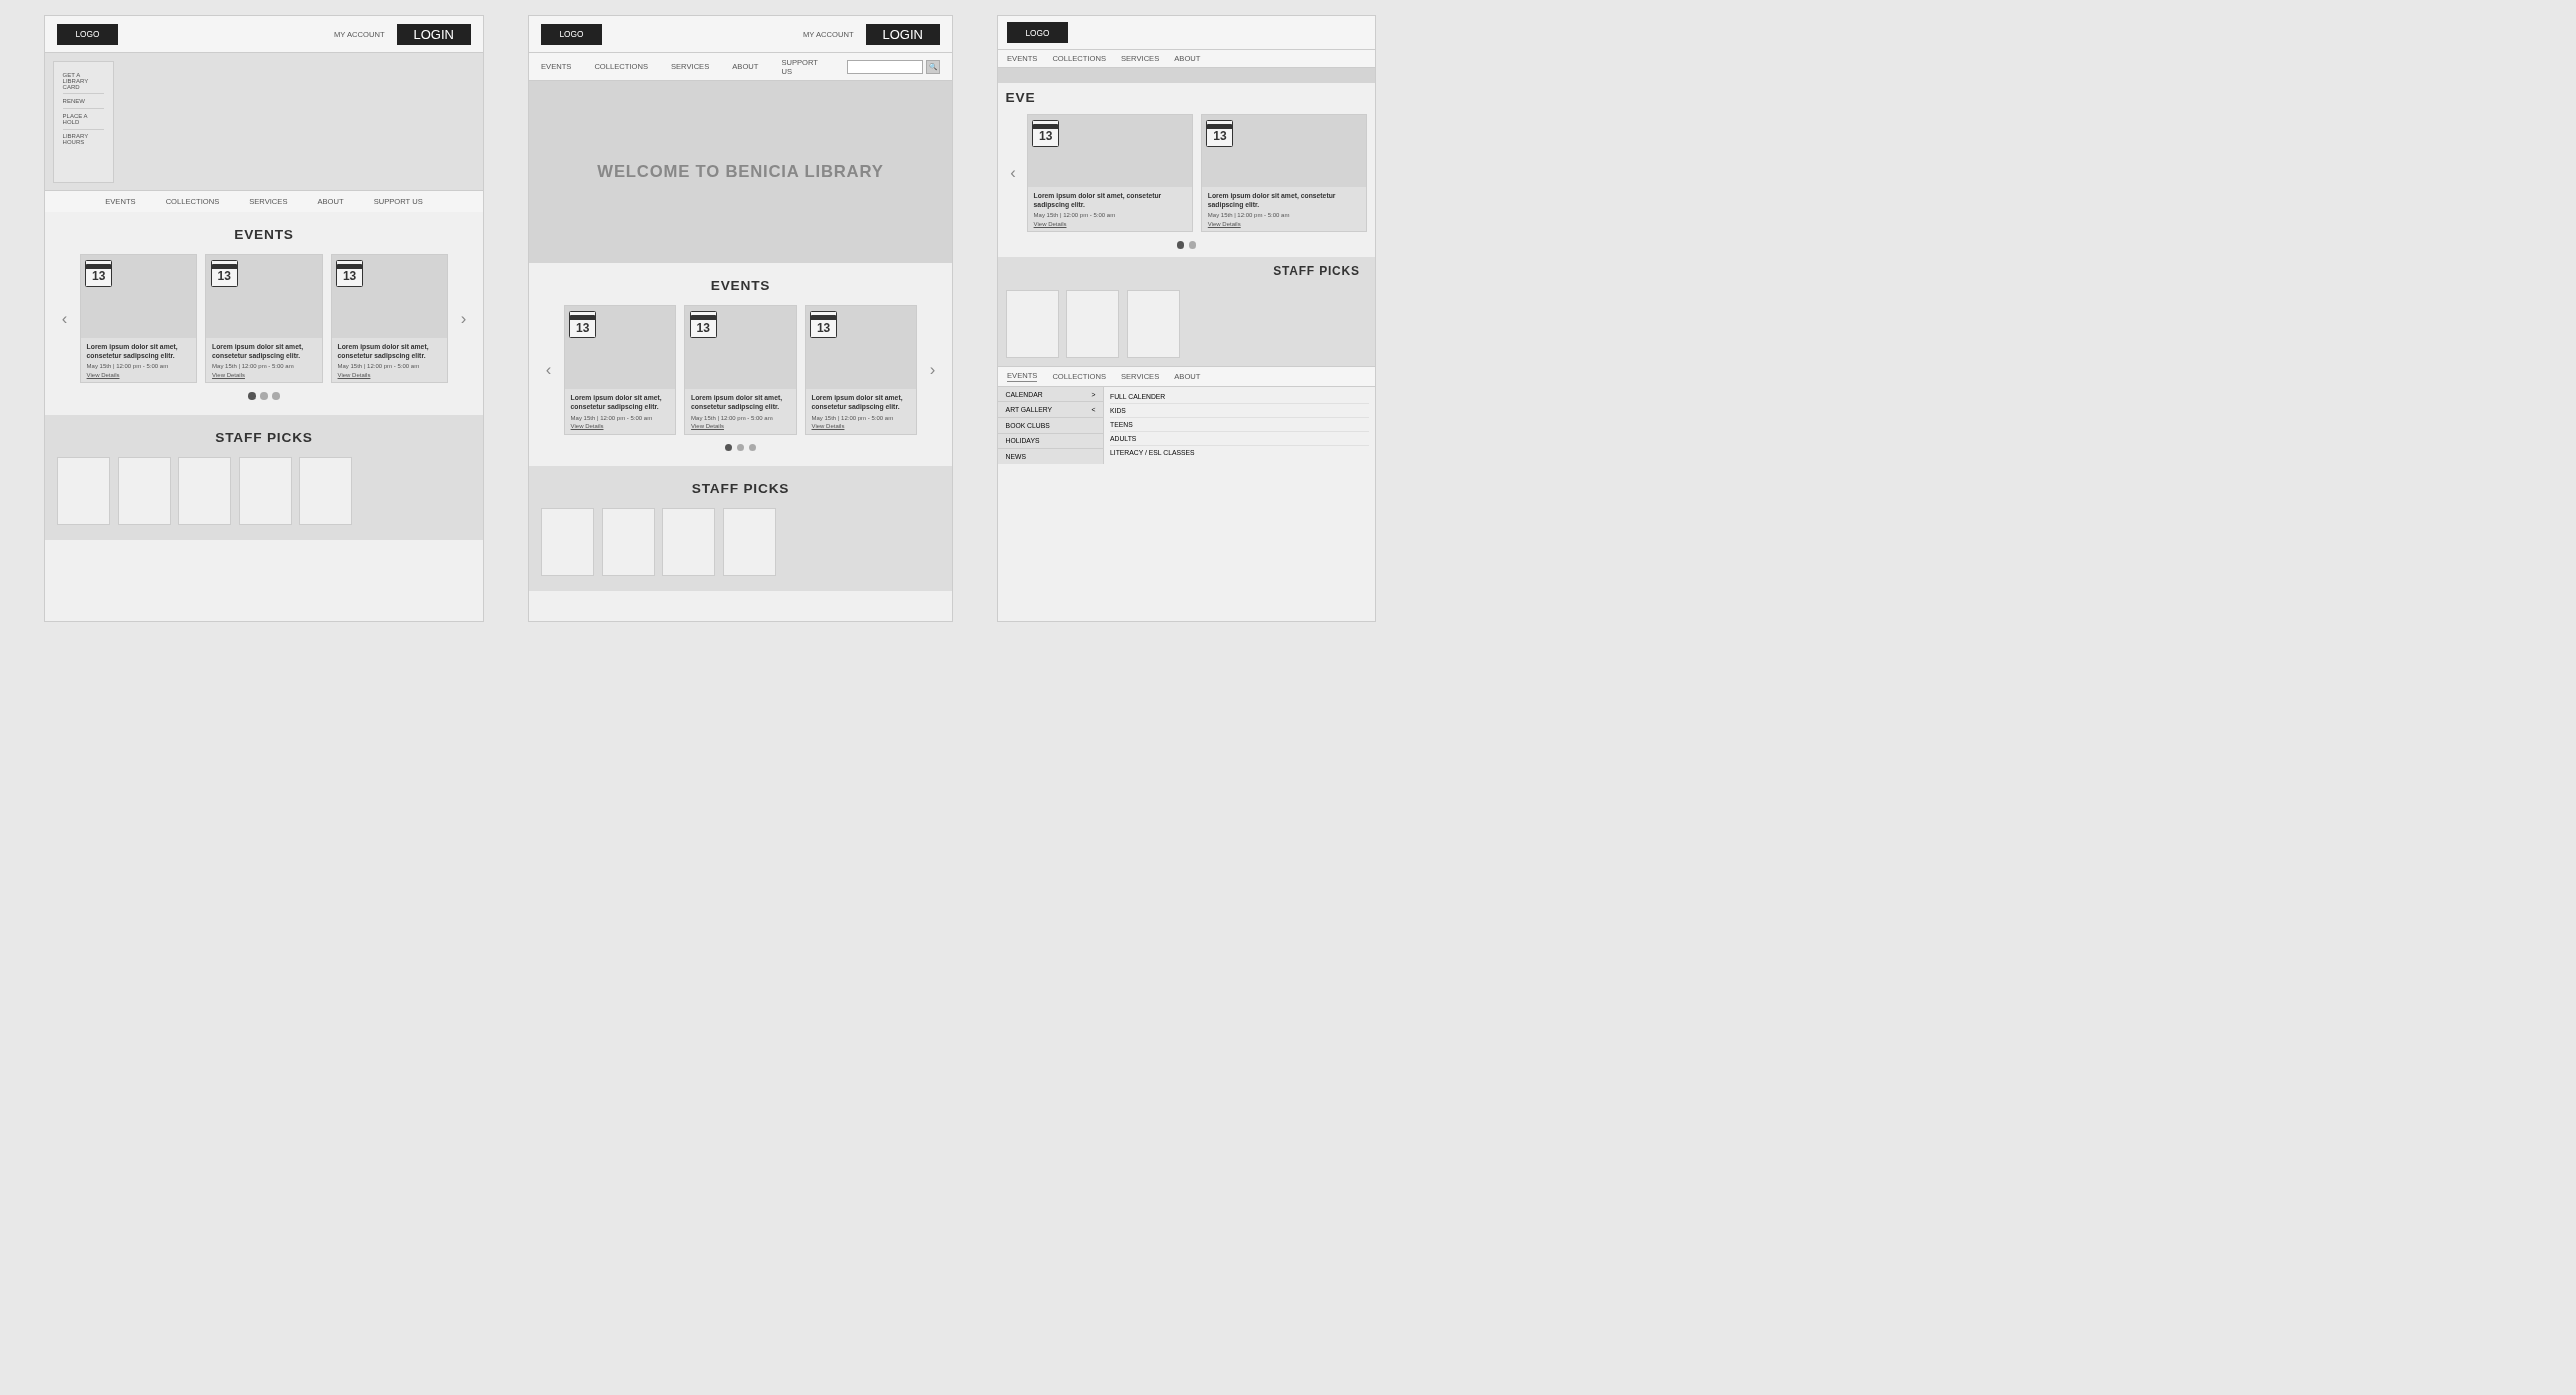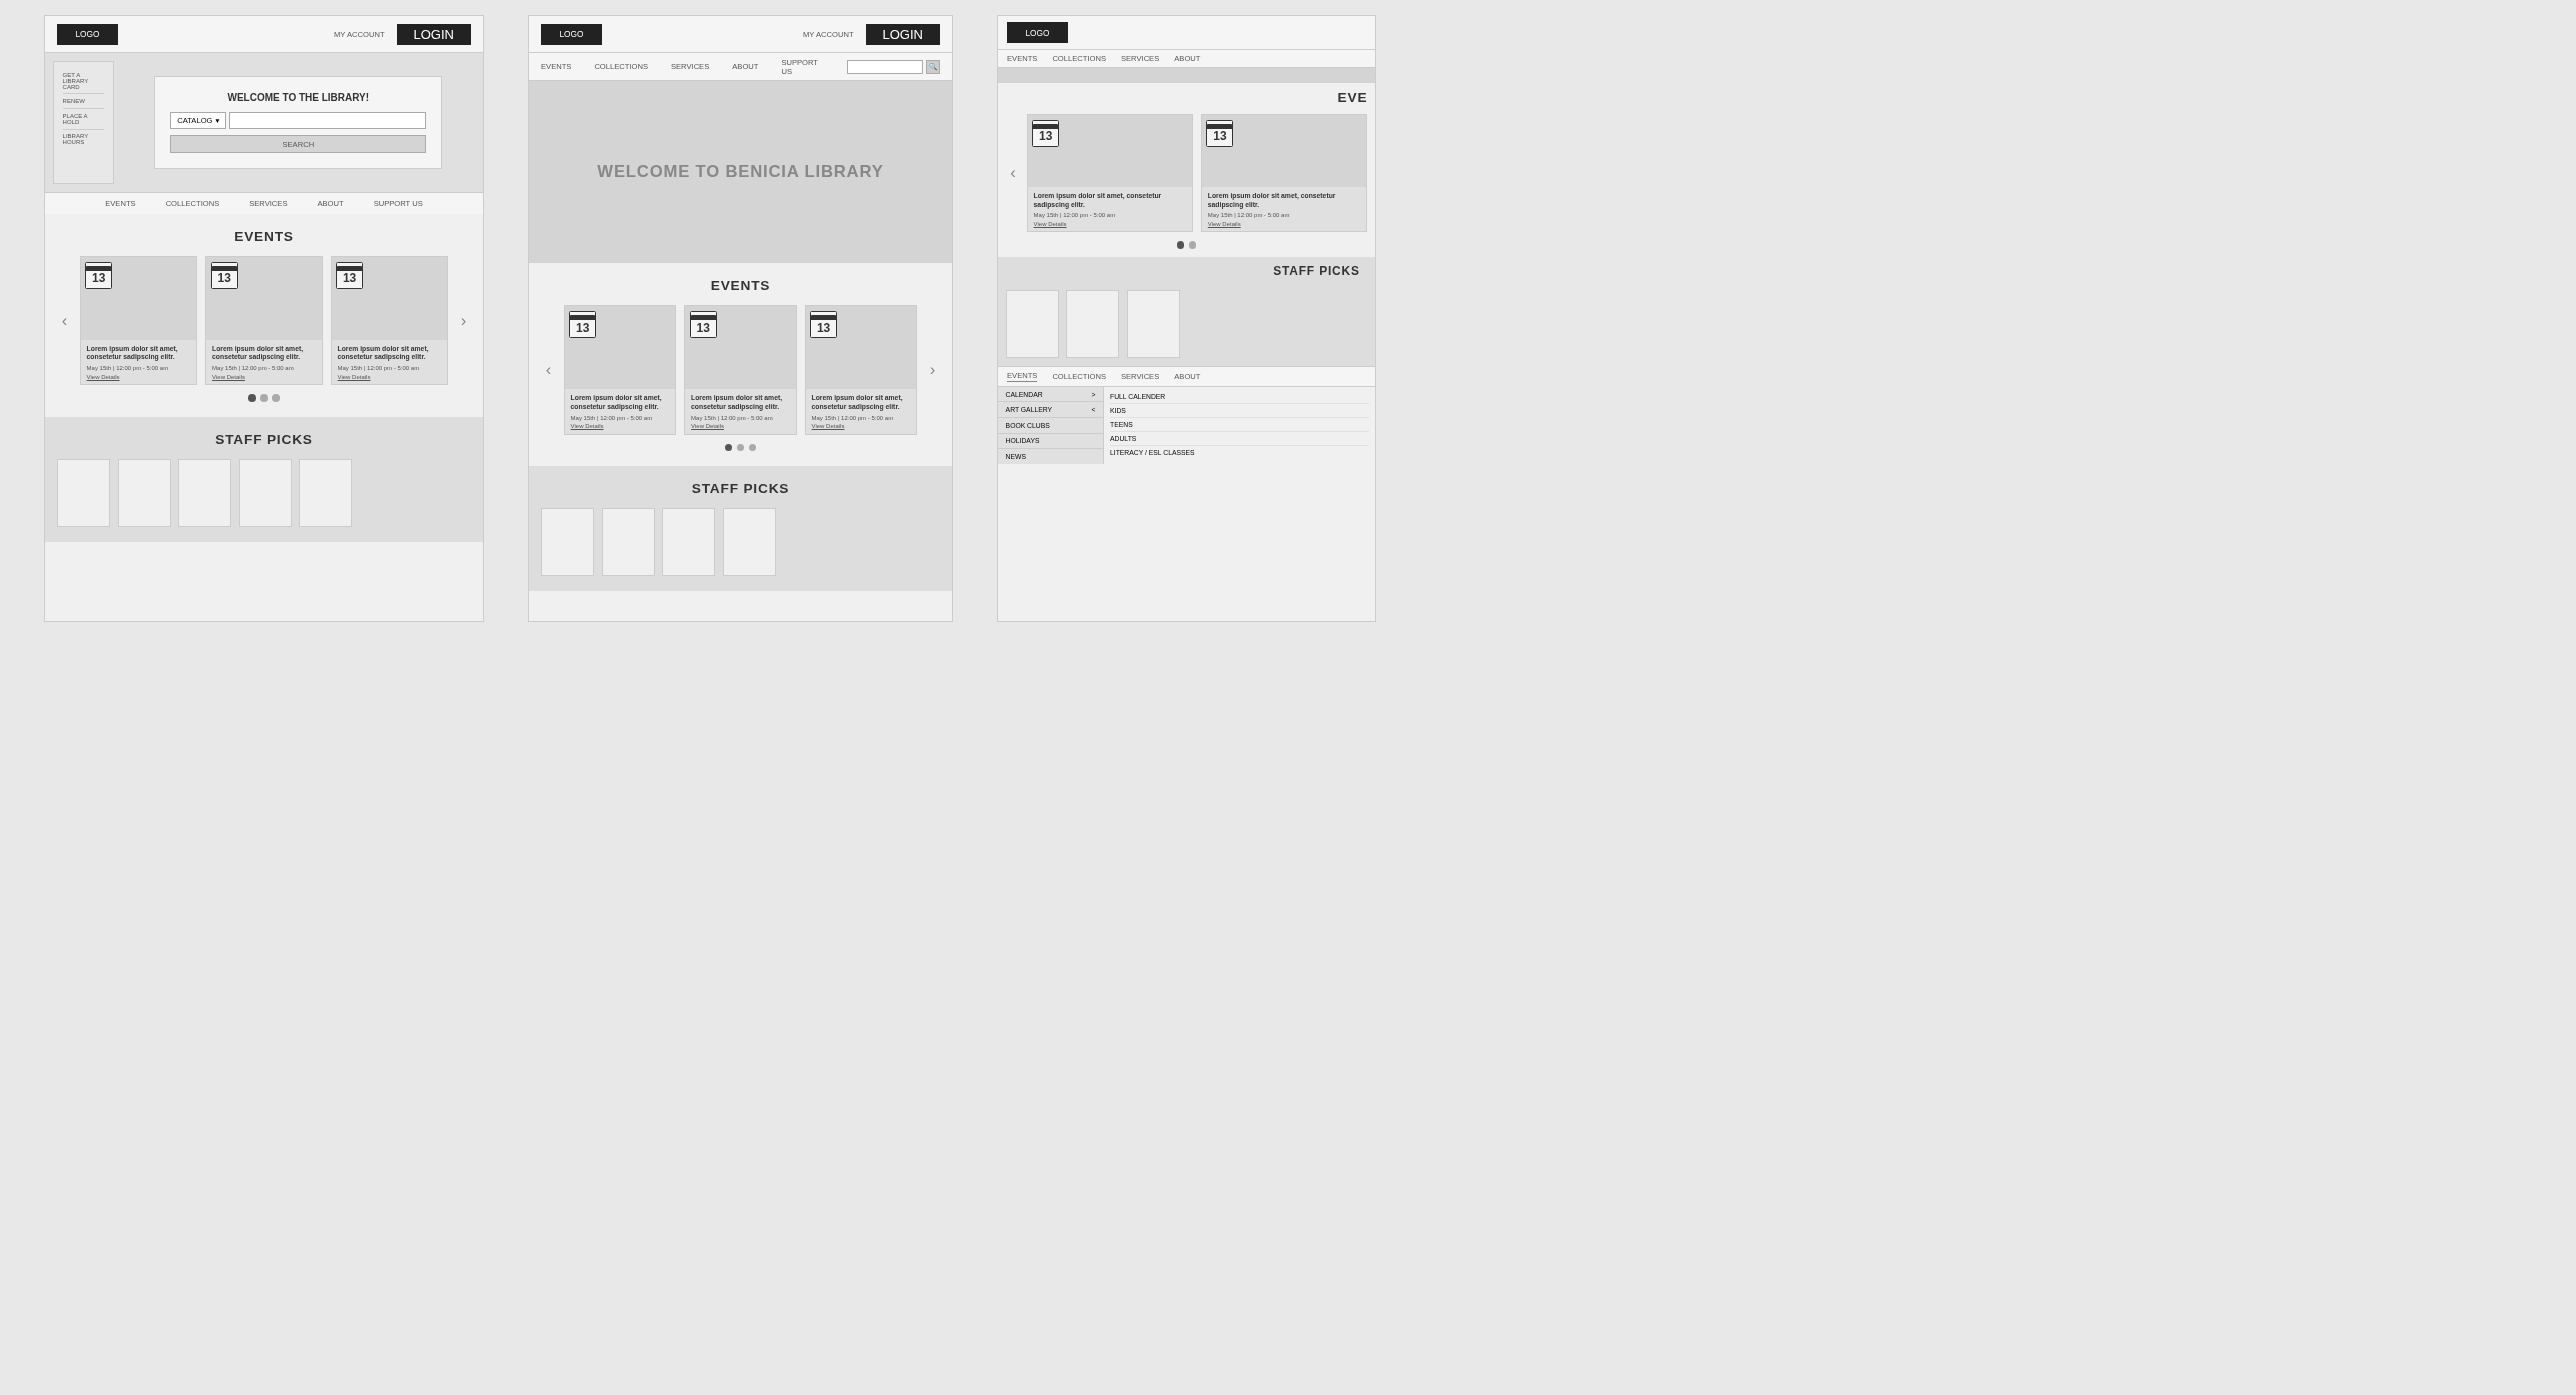--- a/index.html
+++ b/index.html
@@ -379,31 +379,20 @@
 
   <div style="display:flex; padding:7.6px; gap:7.6px; background:#e0e0e0; min-height:137px;">
 
     <div class="sidebar-links">
       <div style="font-size:6px; padding:3.8px 0; border-bottom:0.8px solid #ccc; color:#555; cursor:pointer;">GET A LIBRARY CARD</div>
       <div style="font-size:6px; padding:3.8px 0; border-bottom:0.8px solid #ccc; color:#555; cursor:pointer;">RENEW</div>
       <div style="font-size:6px; padding:3.8px 0; border-bottom:0.8px solid #ccc; color:#555; cursor:pointer;">PLACE A HOLD</div>
       <div style="font-size:6px; padding:3.8px 0; color:#555; cursor:pointer;">LIBRARY HOURS</div>
     </div>
 
-    <div class="hero-search-box">
-      <h3>WELCOME TO THE LIBRARY!</h3>
-      <div class="search-row">
-        <div class="catalog-select">
-          <span>CATALOG</span>
-          <span>▾</span>
-        </div>
-        <input class="search-input-main" type="text" placeholder="" style="">
-      </div>
-      <button class="search-btn-main">SEARCH</button>
-    </div>
   </div>
 
   <div class="bottom-nav">
     <span class="nav-item">EVENTS</span>
     <span class="nav-item">COLLECTIONS</span>
     <span class="nav-item">SERVICES</span>
     <span class="nav-item">ABOUT</span>
     <span class="nav-item">SUPPORT US</span>
   </div>
 
@@ -576,21 +565,21 @@
   <div class="nav-bar-3">
     <span class="nav-item">EVENTS</span>
     <span class="nav-item">COLLECTIONS</span>
     <span class="nav-item">SERVICES</span>
     <span class="nav-item">ABOUT</span>
   </div>
 
   <div style="background:#d4d4d4; height:15px;"></div>
 
   <div class="section" style="padding:7.6px;">
-    <div style="text-align:right; font-size:13.7px; font-weight:bold; color:#333; margin-bottom:9px; letter-spacing:0.8px;">EVE</div>
+    <div style="font-size:13.7px; font-weight:bold; color:#333; margin-bottom:9px; letter-spacing:0.8px;">EVE</div>
     <div class="carousel" style="gap:6px;">
       <span class="carousel-arrow">‹</span>
       <div class="cards-row">
         <div class="card">
           <div class="card-img" style="height:72px;">
             <div class="calendar-icon">
               <div class="cal-top"></div>
               <div class="cal-num">13</div>
             </div>
           </div>

